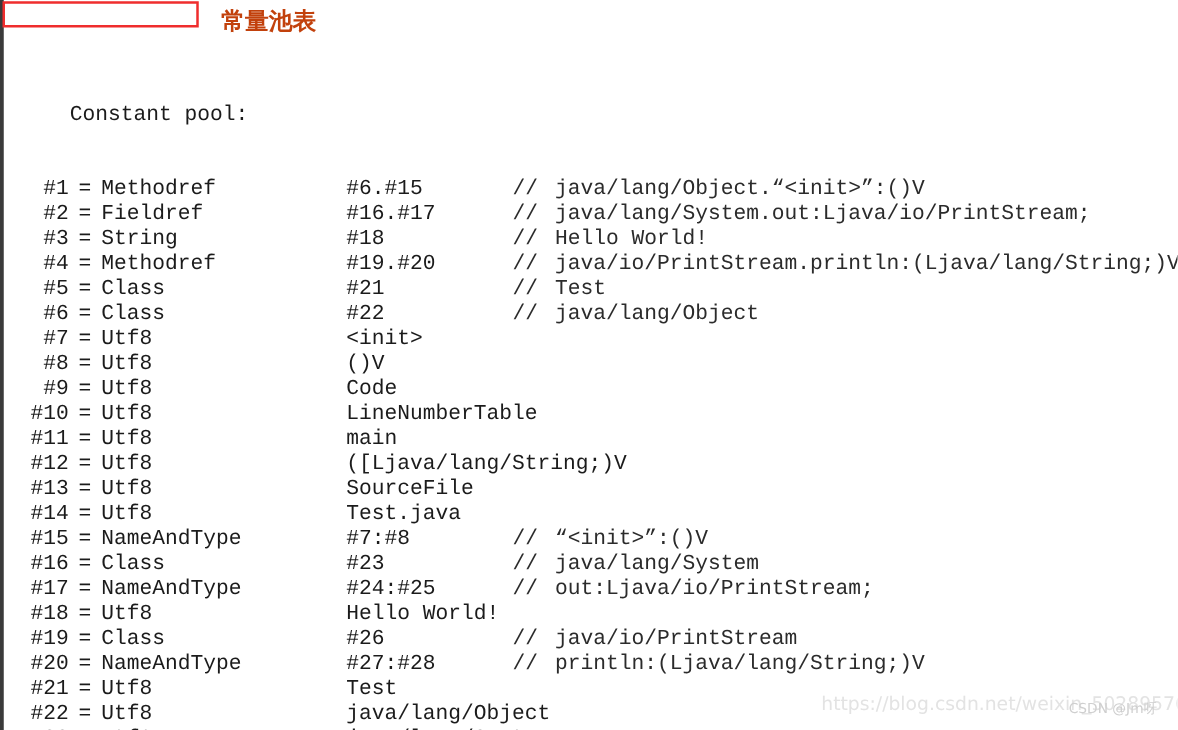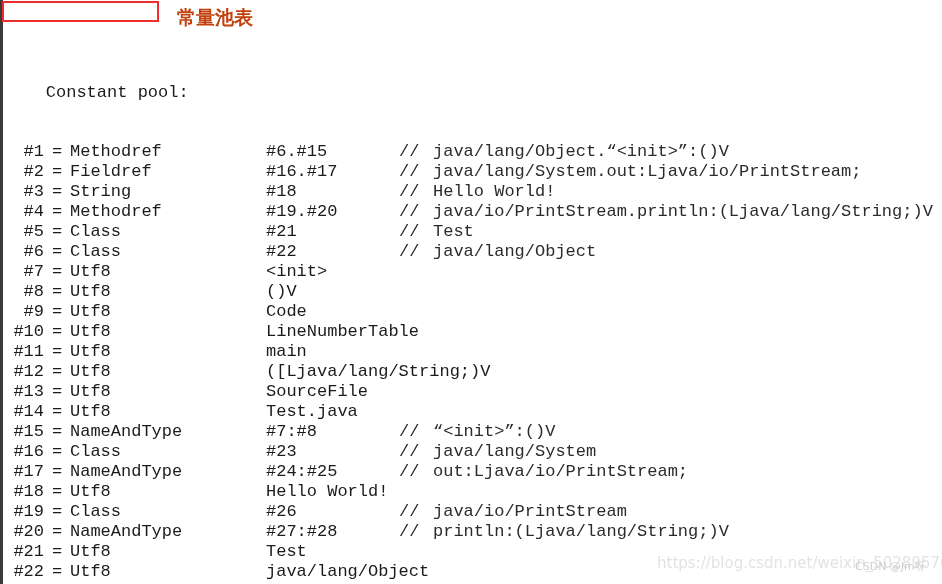--- a/index.html
+++ b/index.html
@@ -41,21 +41,21 @@
   }
 
   .line {
     position: relative;
     height: 20px;
     line-height: 20px;
   }
 
   
   #header-line {
-    padding-left: 5px;
+    padding-left: 15px;
     height: 22px;
     line-height: 22px;
   }
   #constant-pool-heading {
     display: inline-block;
   }
 
   
   #annotation-box {
     position: absolute;
@@ -76,21 +76,21 @@
     color: #c2410c;
     font-family: "DejaVu Sans", "Liberation Sans", sans-serif;
     font-size: 19px;
     font-weight: bold;
     line-height: 19px;
     letter-spacing: 0px;
   }
 
   
   .entry {
-    padding-left: 4px;
+    padding-left: 15px;
   }
   .col-index {
     display: inline-block;
     width: 262px;
     text-align: left;
   }
   .idx {
     display: inline-block;
     width: 40px;
     text-align: right;

